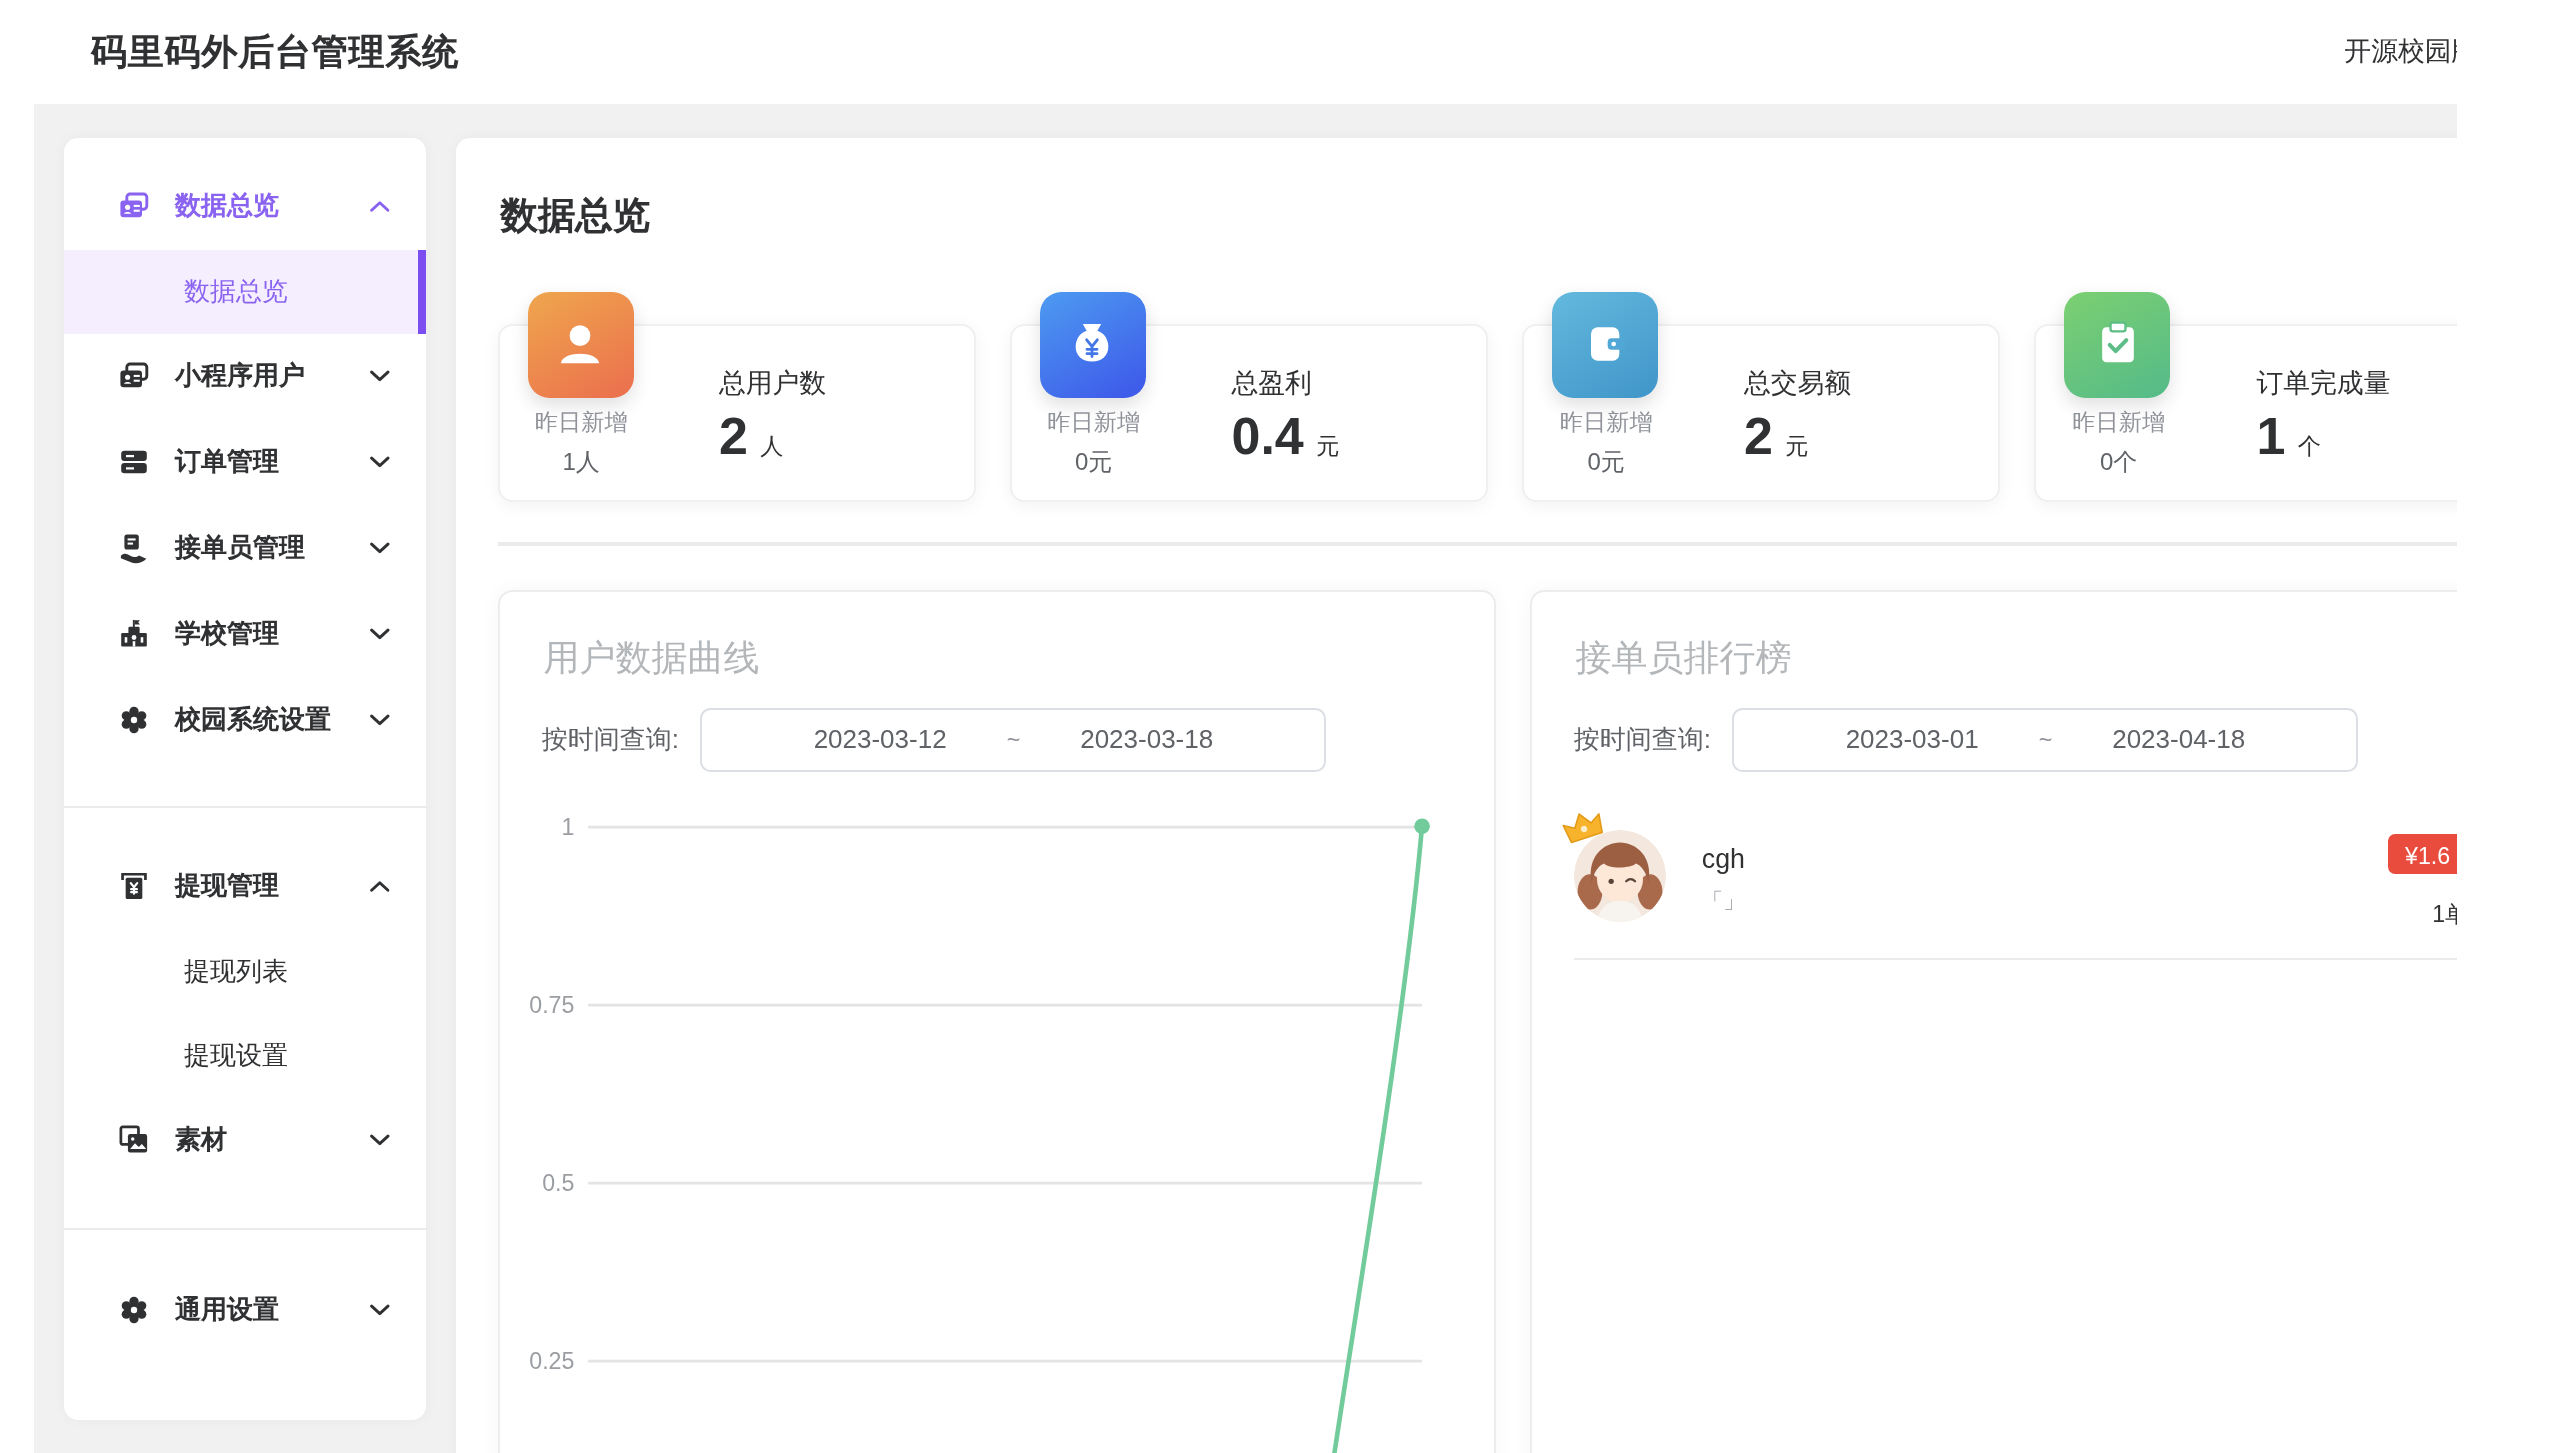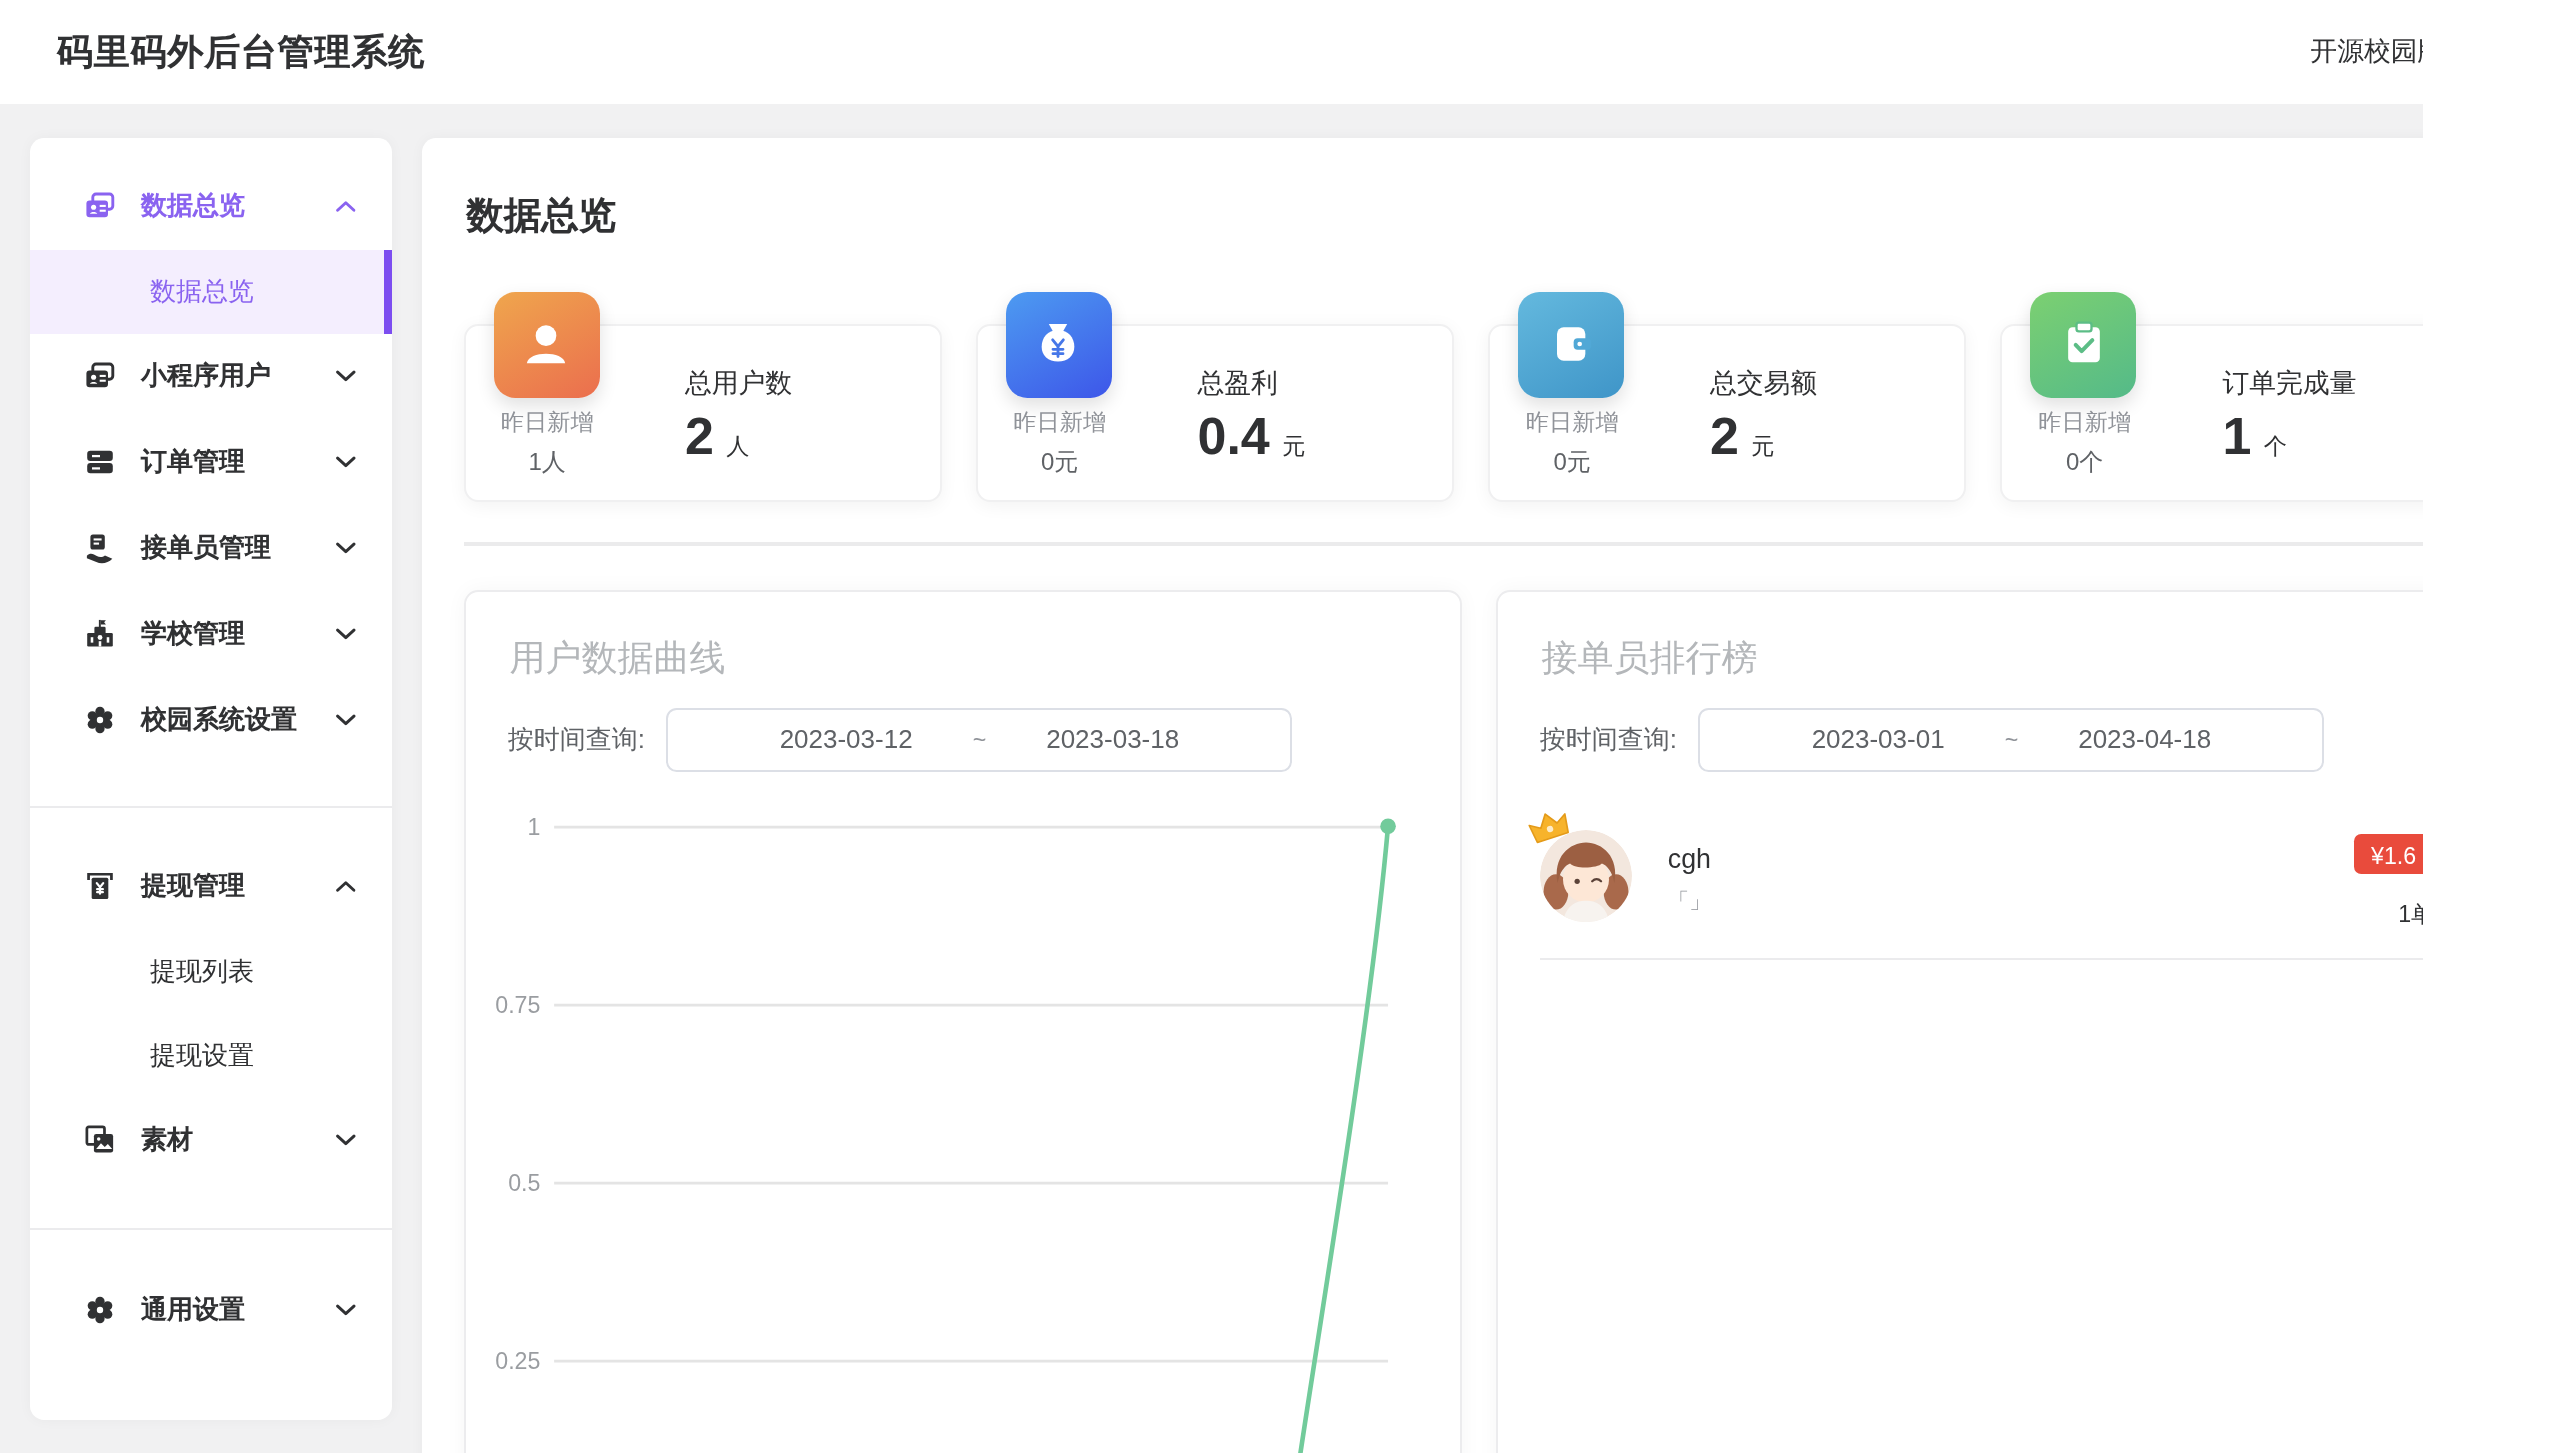--- a/index.html
+++ b/index.html
@@ -1,18 +1,18 @@
 <!DOCTYPE html>
 <html style="--accent-purple: #8a63f0; --accent-purple-dark: #7c4df0; --accent-purple-bg: #f4eefe; --text-dark: #303133; --text-mid: #5f6266; --text-gray: #909399; --tick-gray: #9a9da1; --panel-title: #b4b7ba; --page-bg: #f1f1f2; --border: #ebebed; --input-border: #dcdfe6; --badge-red: #e94b3c; --chart-line: #72cb9b; --grid-line: #e4e4e4; --grad-orange-a: #efa64d; --grad-orange-b: #eb6e4e; --grad-blue-a: #4d9bf1; --grad-blue-b: #3d56e9; --grad-cyan-a: #64b9de; --grad-cyan-b: #3f95c8; --grad-green-a: #7cd071; --grad-green-b: #54ba89; --scrollbar: #eaeaea;font-size:14.2px"><head>
 <meta charset="utf-8">
 <style>
   * { margin:0; padding:0; box-sizing:border-box; }
   html,body { width:2563px; height:1453px; }
   body { font-family:"Liberation Sans","DejaVu Sans",sans-serif; overflow:hidden; }
-  .viewport { position:relative; width:2423px; height:1453px; overflow:hidden; background:var(--page-bg); }
+  .viewport { position:relative; width:2423px; height:1453px; overflow:hidden; background:var(--page-bg);margin-left:34px; }
   #app { position:absolute; left:0; top:0; width:1282px; height:727px; transform:scale(2); transform-origin:0 0; }
 
   
   .header { position:absolute; left:0; top:0; width:1282px; height:52px; background:#fff;
             display:flex; align-items:center; justify-content:space-between; padding:0 18.7px 0 28.5px; }
   .h-title { font-size:18px; font-weight:700; color:var(--text-dark); letter-spacing:0.4px; }
   .h-right { display:flex; align-items:center; gap:14.2px; }
   .h-edition { font-size:13.4px; color:var(--text-dark); }
   .h-avatar { width:27px; height:27px; border-radius:50%; overflow:hidden; display:block; cursor:pointer; }
 

